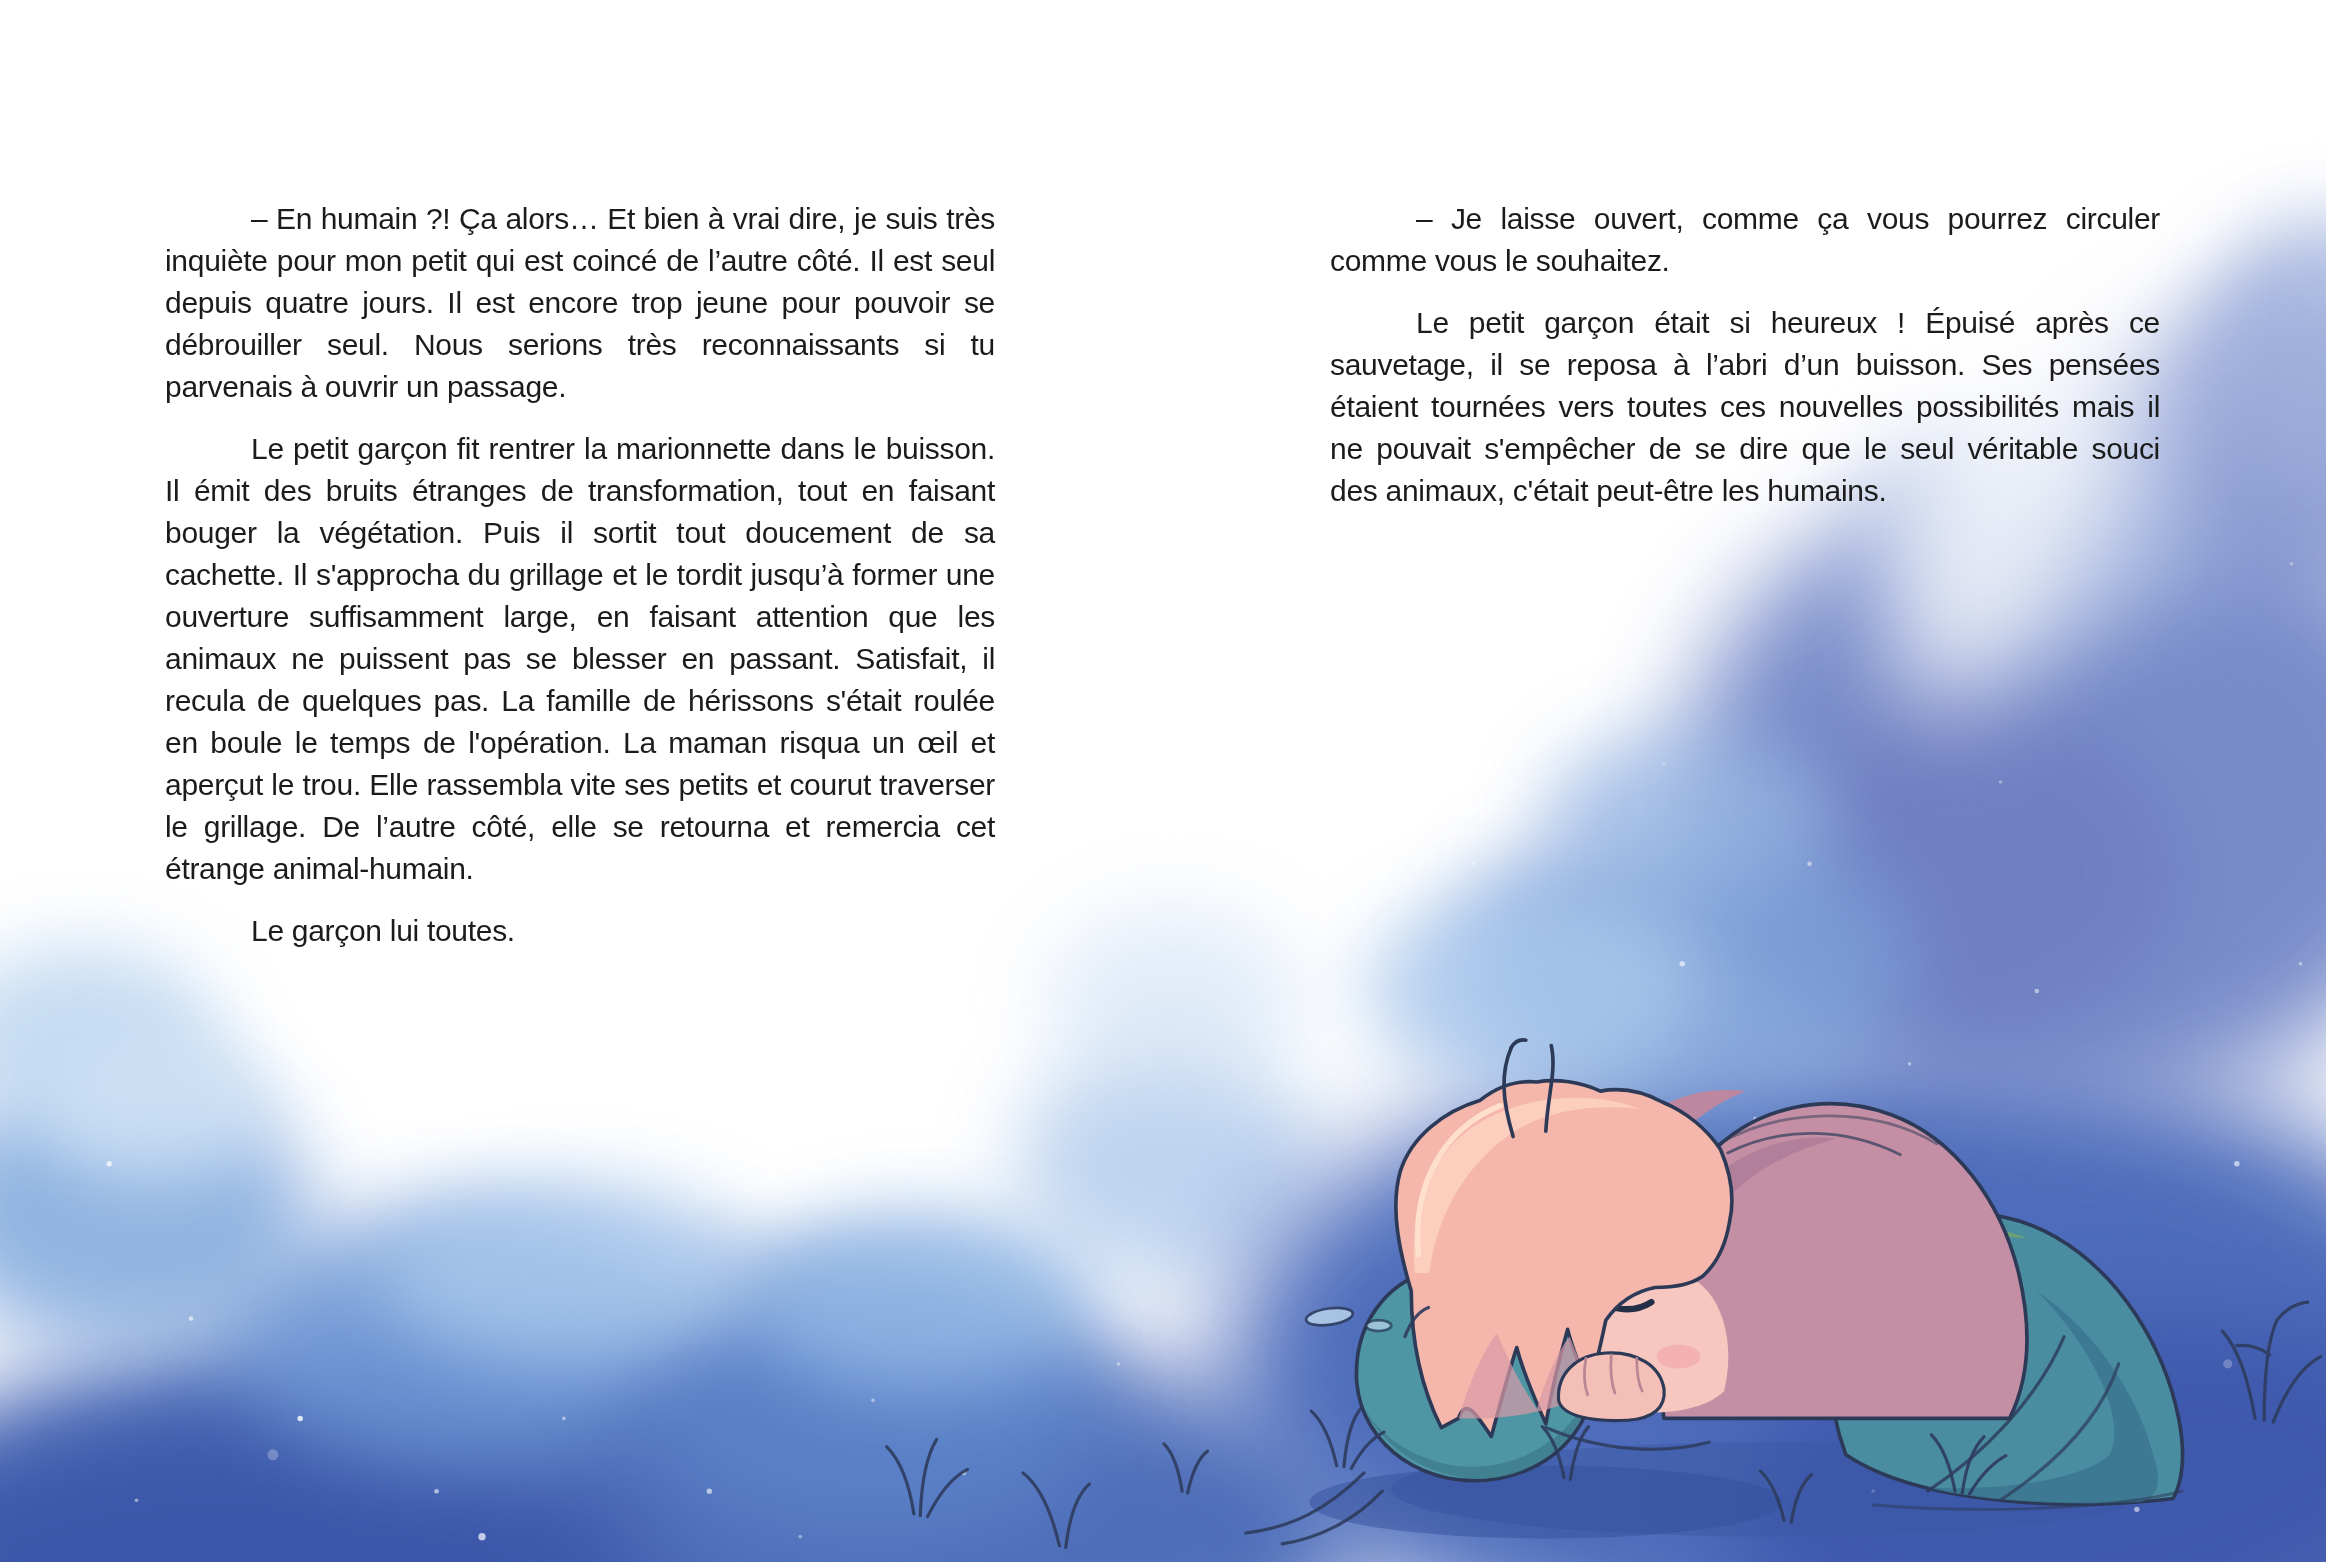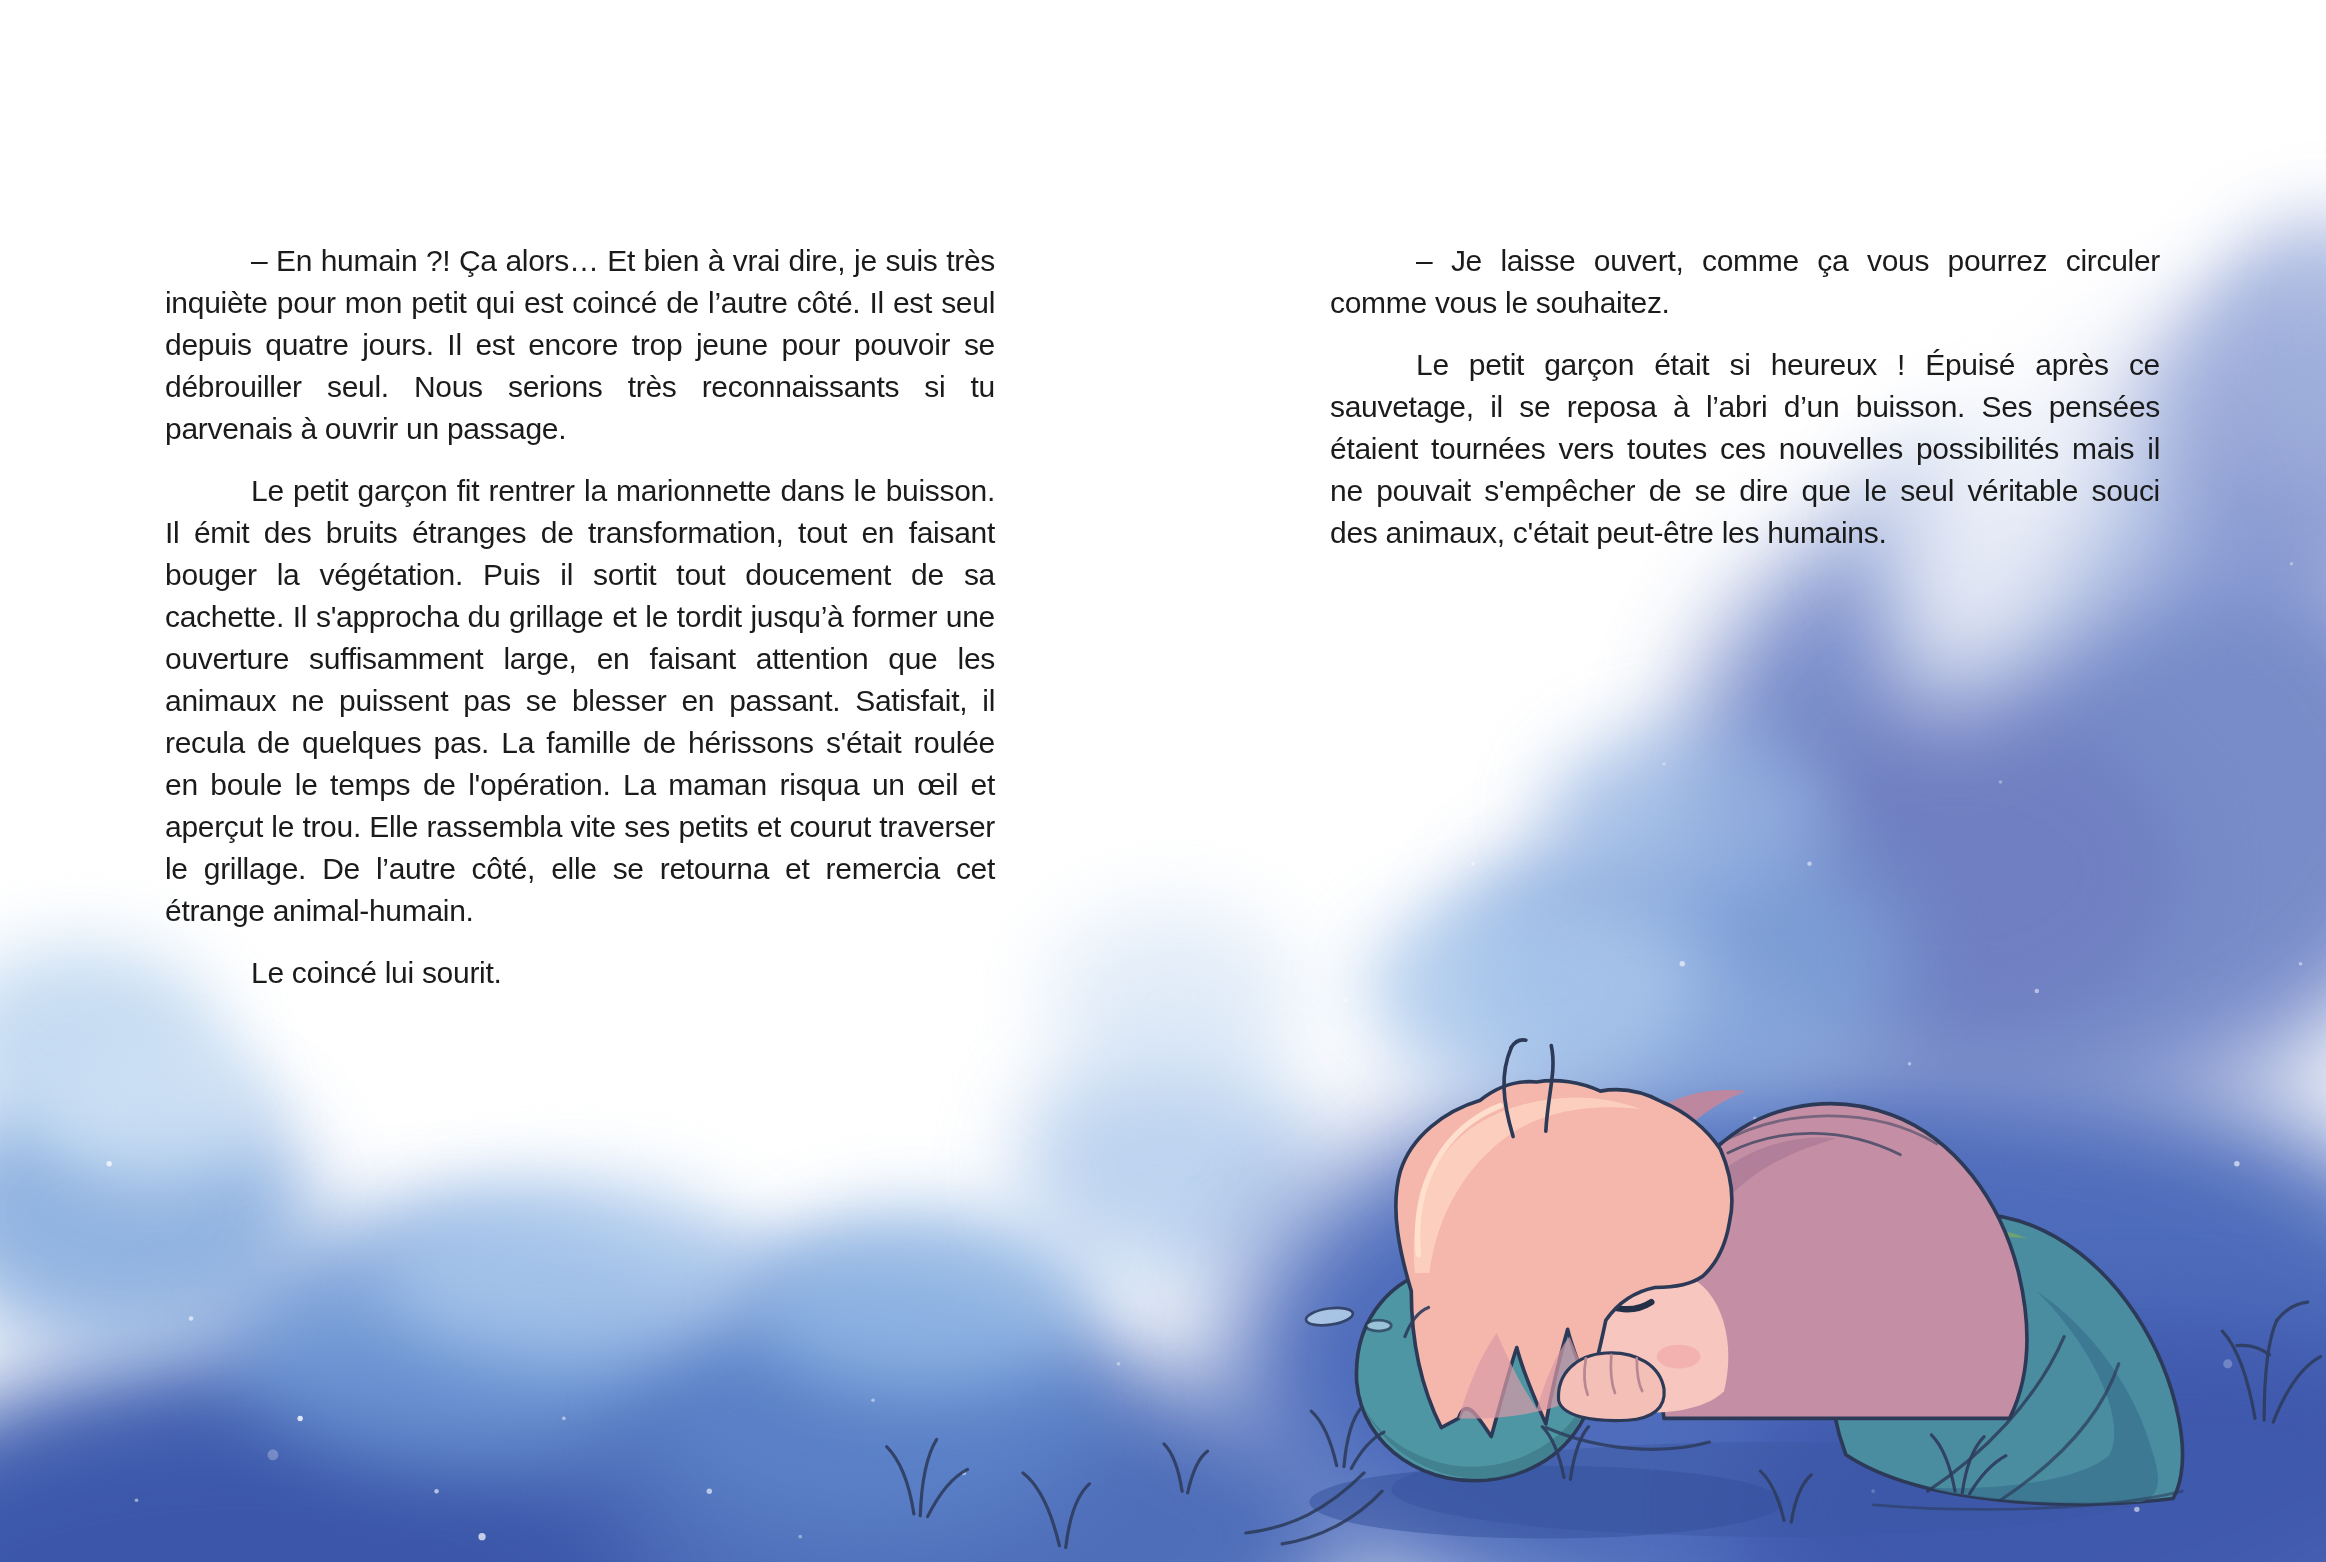--- a/index.html
+++ b/index.html
@@ -6,21 +6,21 @@
   #canvas{
     position:relative;width:2327px;height:1563px;background:#ffffff;
     overflow:hidden;font-family:"Liberation Sans",sans-serif;
   }
   .watercolor{position:absolute;inset:0;z-index:0;}
   .blob{position:absolute;border-radius:50%;}
   #art{position:absolute;left:0;top:0;z-index:1;}
   .page{
     position:absolute;top:198px;width:830px;z-index:2;
     font-size:30px;line-height:42px;letter-spacing:-0.3px;
-    color:#1b1b1b;text-align:justify;margin-top:42px;
+    color:#1b1b1b;text-align:justify;
   }
   .page p{margin:0 0 20px 0;text-indent:86px;}
   .page-left{left:165px;}
   .page-right{left:1330px;}
 </style>
 </head>
 <body>
 
 <div id="canvas">
 
@@ -173,21 +173,21 @@
         <path d="M2500,1564 q22,-56 52,-72"></path>
       <path d="M2504,1452 q14,-18 34,-20"></path>
         <path d="M2496,1490 q-16,-12 -36,-10"></path>
       <path d="M1545,1470 q10,-26 26,-32"></path>
     </g>
   </svg>
 
   <main class="page page-left">
     <p>– En humain ?! Ça alors… Et bien à vrai dire, je suis très inquiète pour mon petit qui est coincé de l’autre côté. Il est seul depuis quatre jours. Il est encore trop jeune pour pouvoir se débrouiller seul. Nous serions très reconnaissants si tu parvenais à ouvrir un passage.</p>
     <p>Le petit garçon fit rentrer la marionnette dans le buisson. Il émit des bruits étranges de transformation, tout en faisant bouger la végétation. Puis il sortit tout doucement de sa cachette. Il s'approcha du grillage et le tordit jusqu’à former une ouverture suffisamment large, en faisant attention que les animaux ne puissent pas se blesser en passant. Satisfait, il recula de quelques pas. La famille de hérissons s'était roulée en boule le temps de l'opération. La maman risqua un œil et aperçut le trou. Elle rassembla vite ses petits et courut traverser le grillage. De l’autre côté, elle se retourna et remercia cet étrange animal-humain.</p>
-    <p>Le coincé lui sourit.</p>
+    <p>Le garçon lui toutes.</p>
   </main>
 
   <main class="page page-right">
     <p>– Je laisse ouvert, comme ça vous pourrez circuler comme vous le souhaitez.</p>
     <p>Le petit garçon était si heureux ! Épuisé après ce sauvetage, il se reposa à l’abri d’un buisson. Ses pensées étaient tournées vers toutes ces nouvelles possibilités mais il ne pouvait s'empêcher de se dire que le seul véritable souci des animaux, c'était peut-être les humains.</p>
   </main>
 
 </div>
 
 

